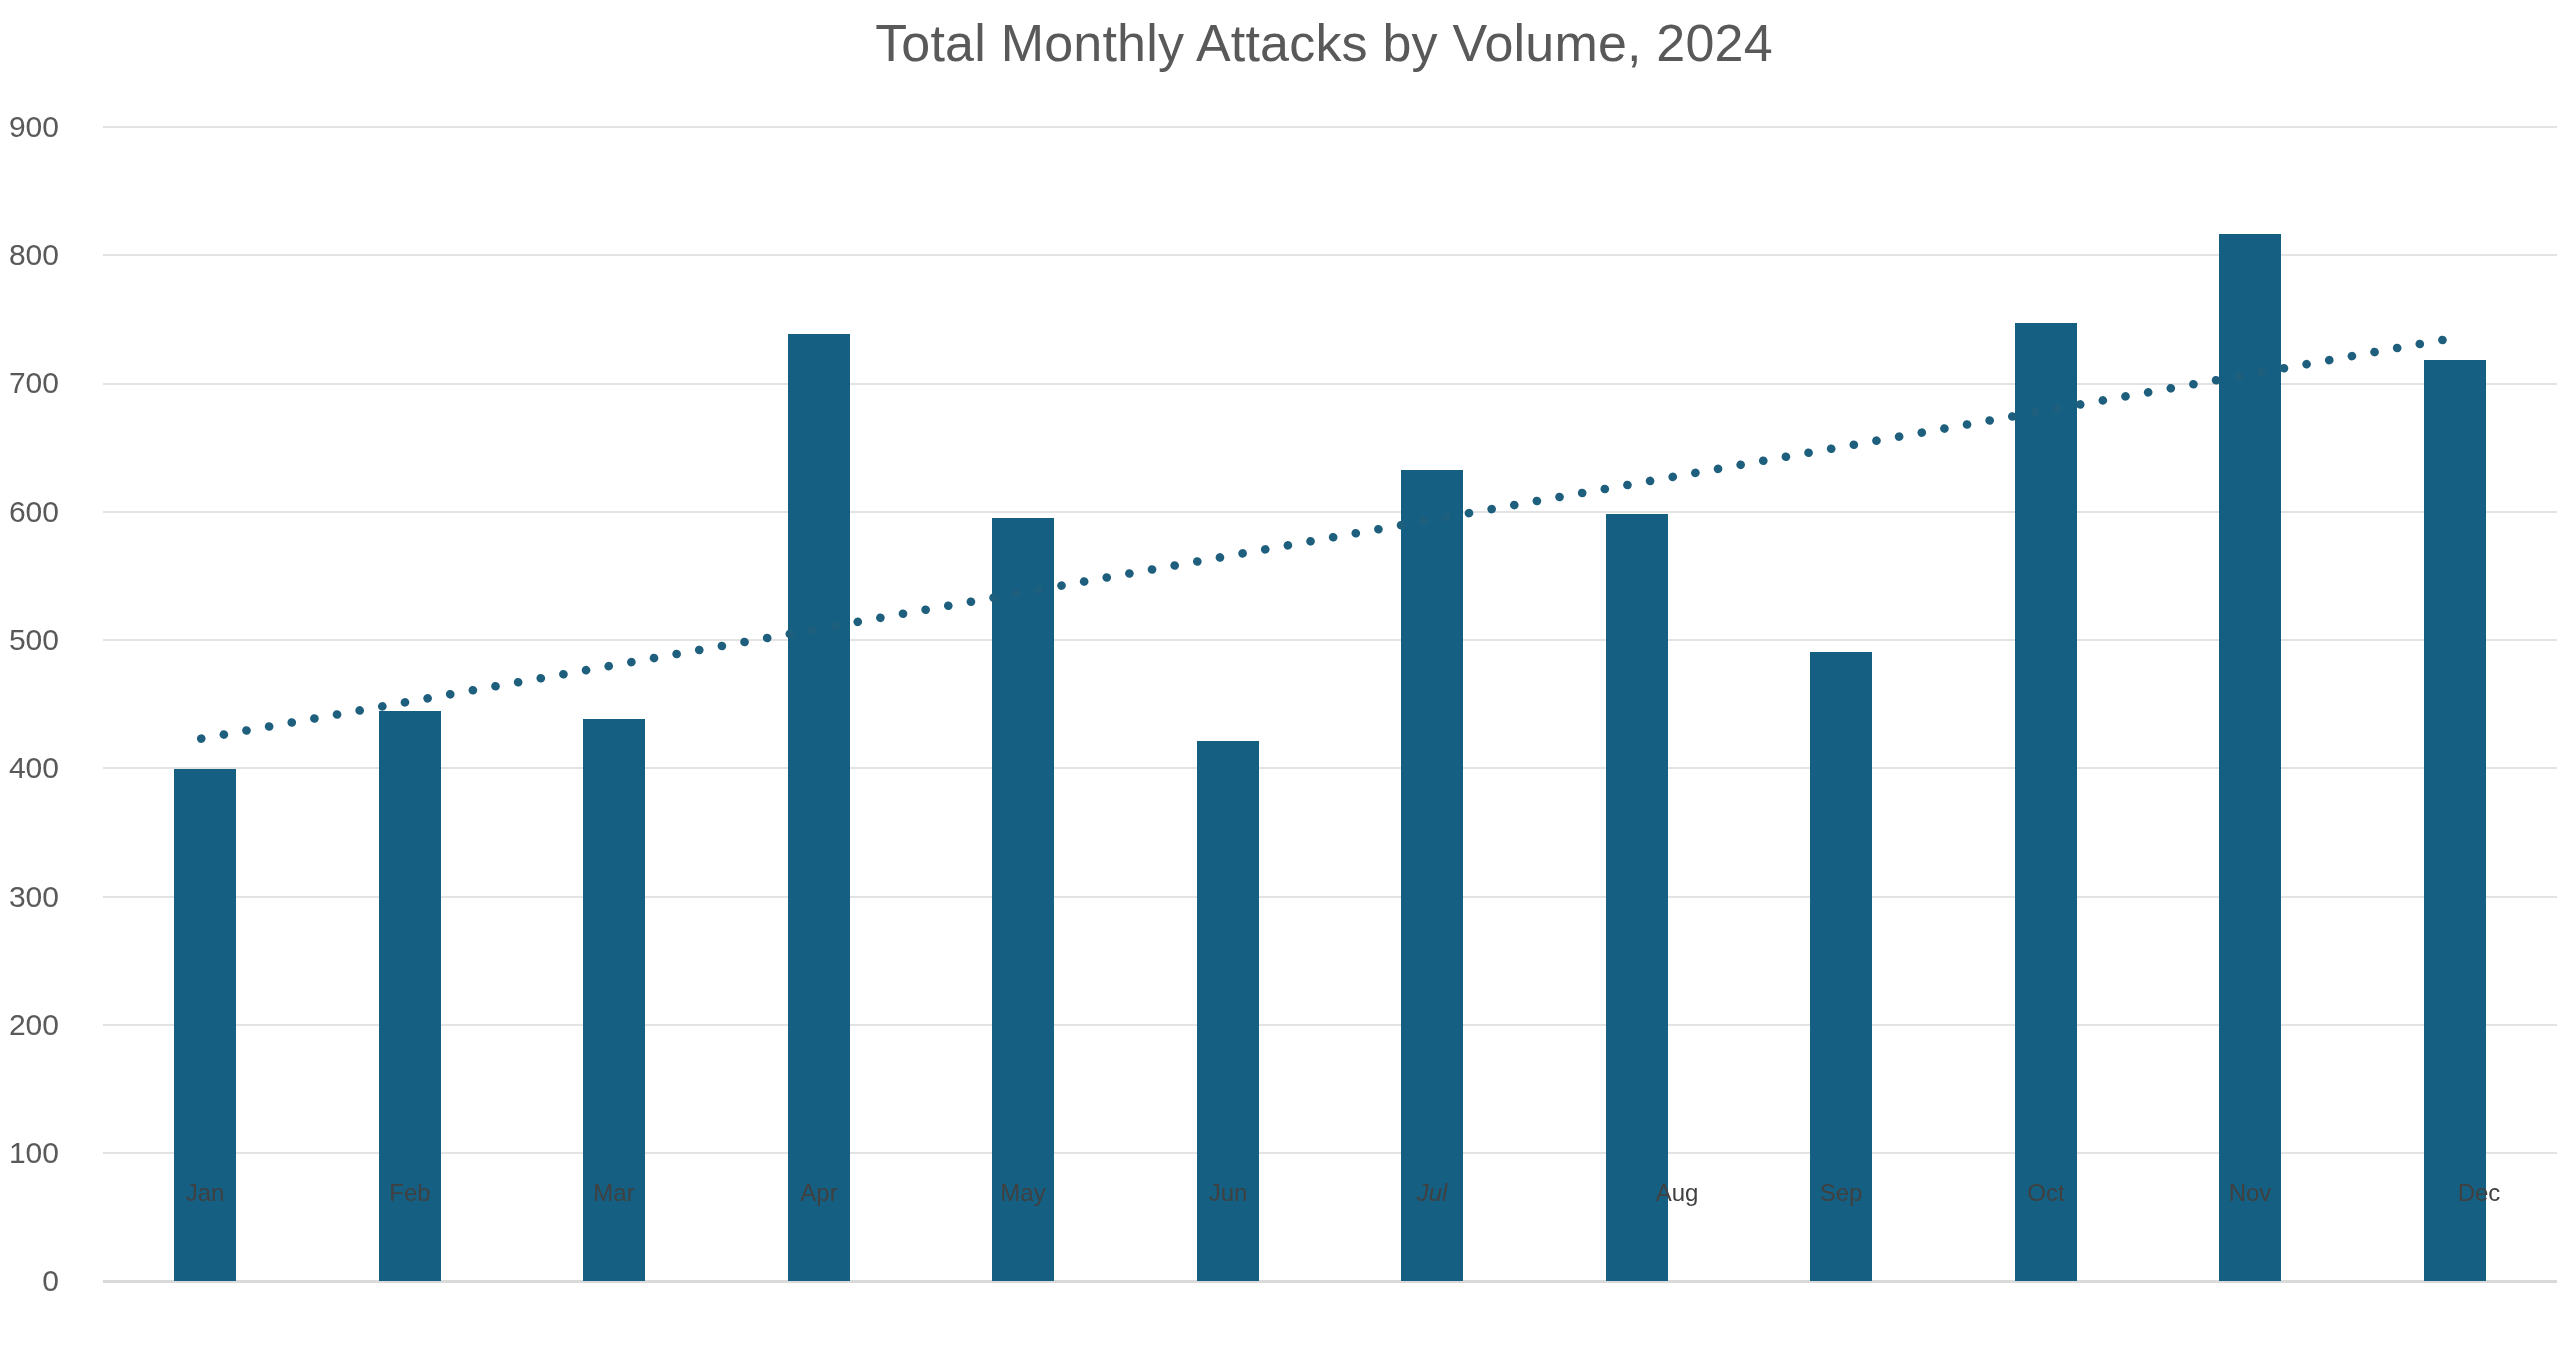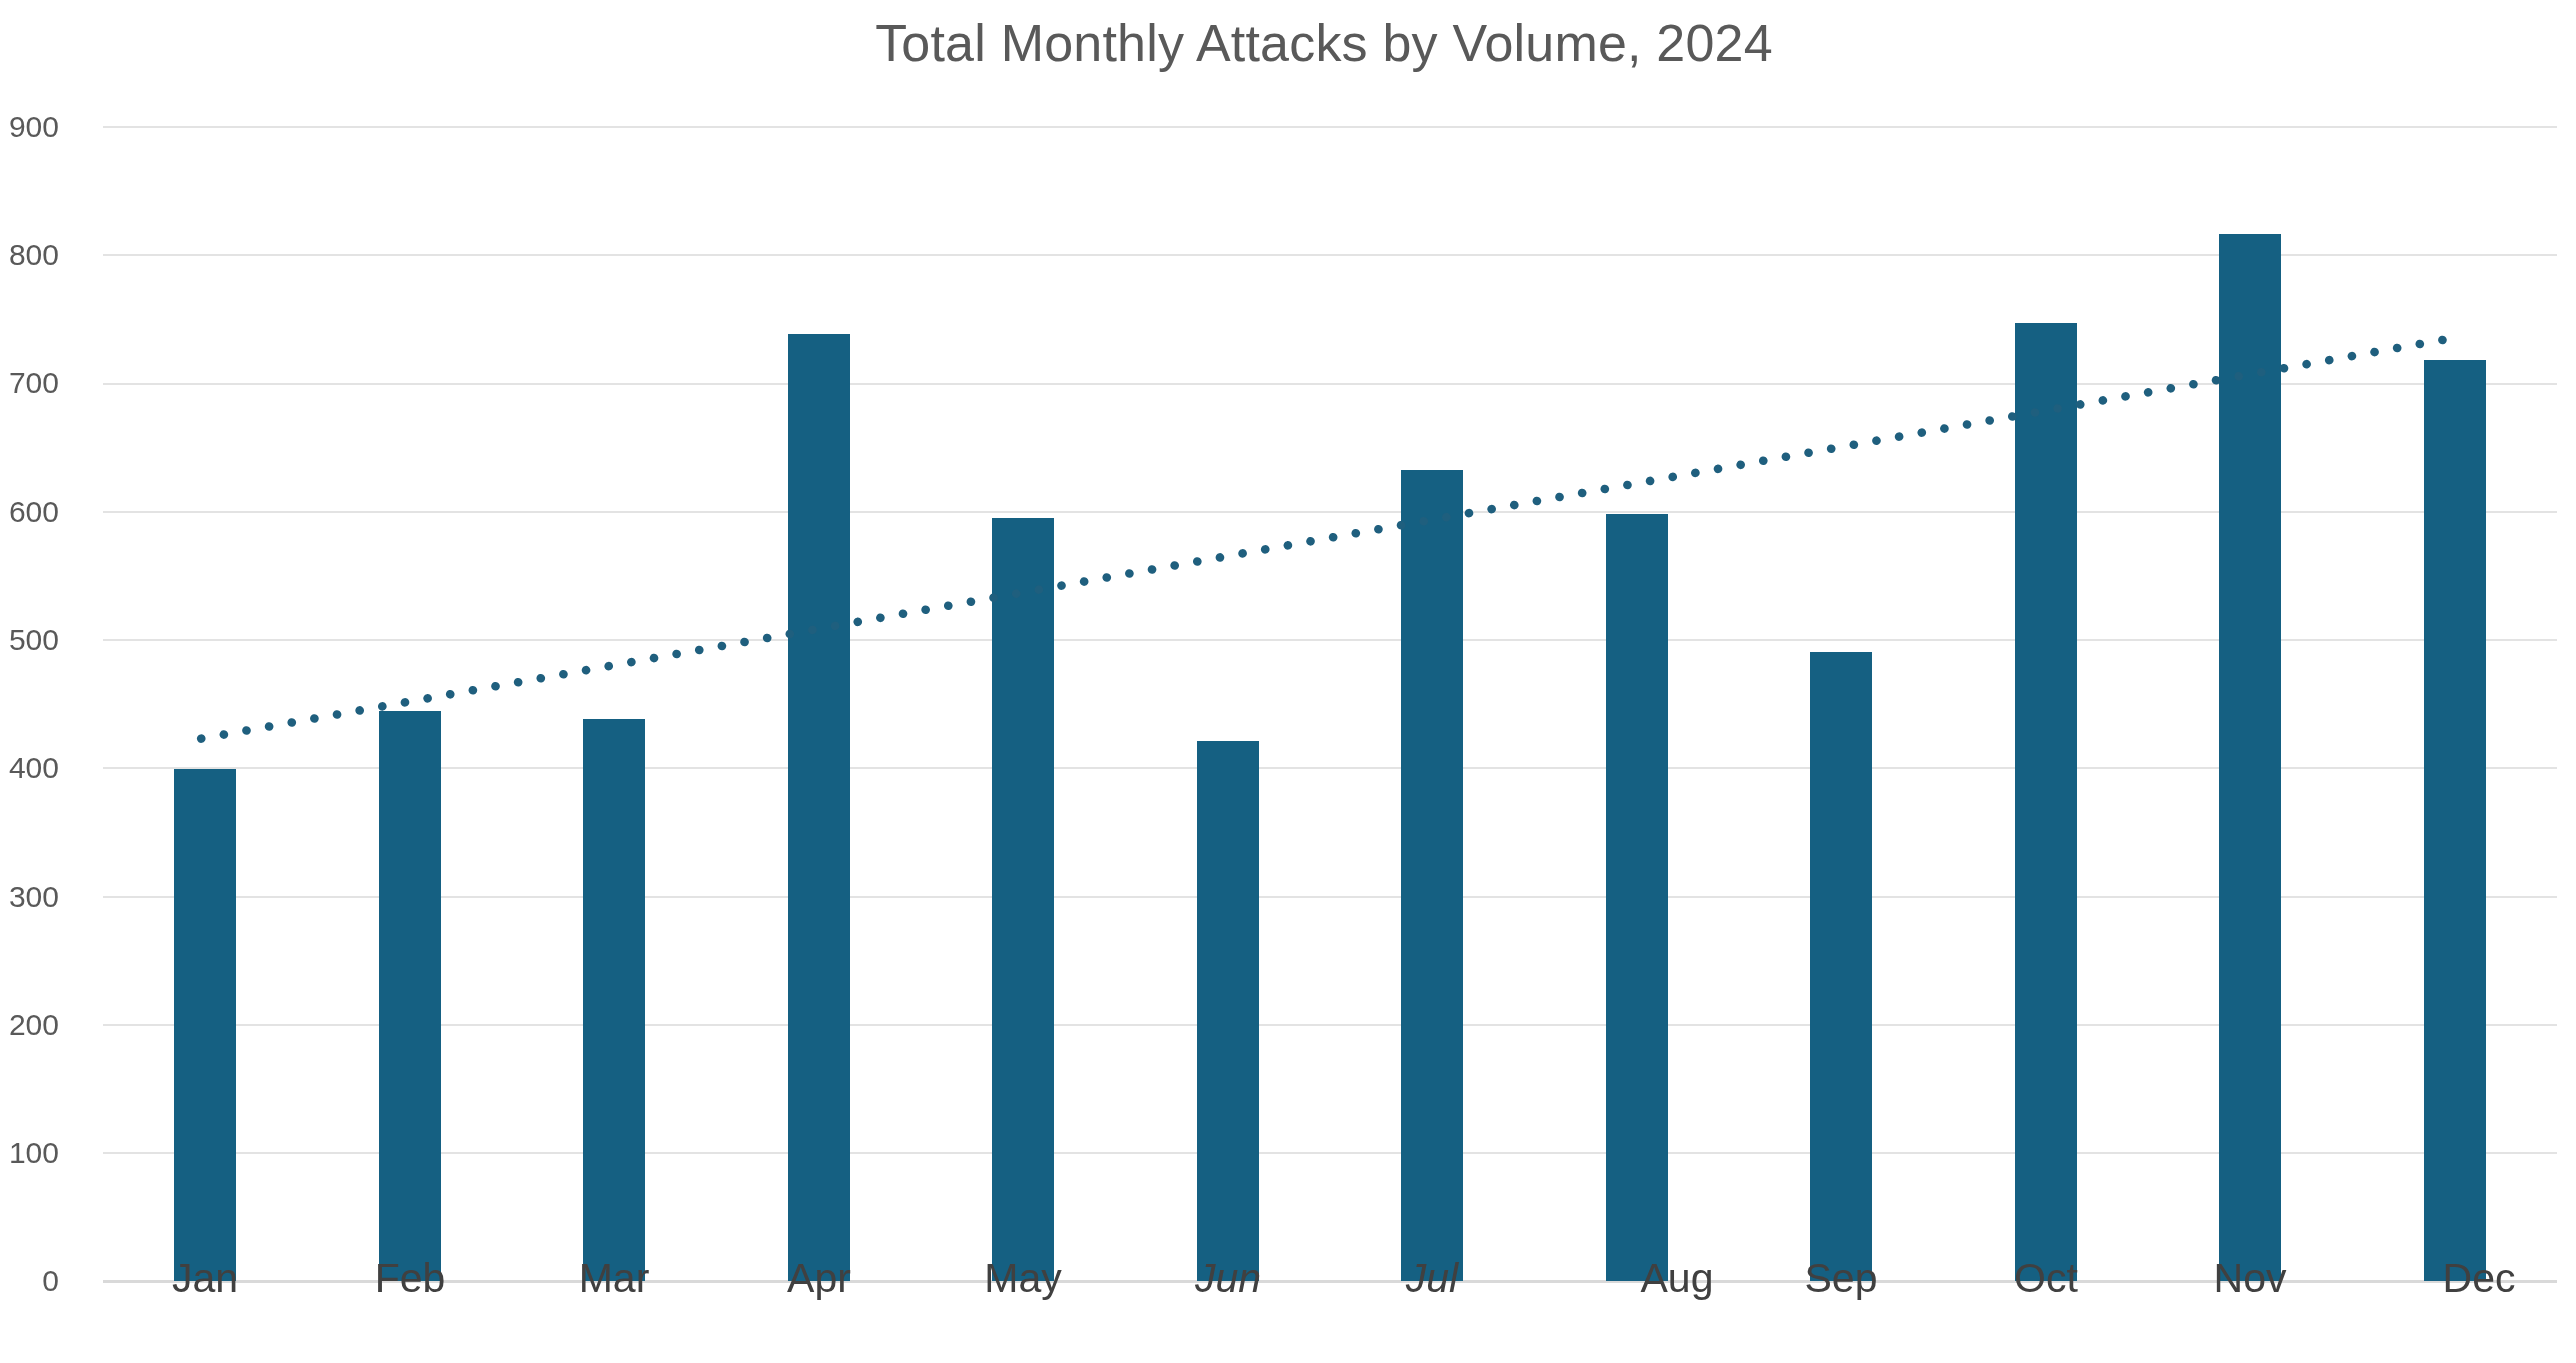--- a/index.html
+++ b/index.html
@@ -73,22 +73,22 @@
   .bar {
     position: absolute;
     bottom: 0;
     background: #156082;
     box-sizing: border-box;
   }
 
   
   .x-tick-label {
     position: absolute;
-    top: 1255px;
-    font-size: 41px;
+    top: 1179px;
+    font-size: 24px;
     color: #404040;
     text-align: center;
     transform: translateX(-50%);
     white-space: nowrap;
   }
 
   
   #trendline-svg {
     position: absolute;
     left: 0;
@@ -149,21 +149,21 @@
       <div class="y-tick-label" style="top: 383px;">700</div>
       <div class="y-tick-label" style="top: 255px;">800</div>
       <div class="y-tick-label" style="top: 127px;">900</div>
     </div>
   <div id="x-axis-layer">
       <div class="x-tick-label" style="left: 205px;">Jan</div>
       <div class="x-tick-label" style="left: 410px;">Feb</div>
       <div class="x-tick-label" style="left: 614px;">Mar</div>
       <div class="x-tick-label" style="left: 819px;">Apr</div>
       <div class="x-tick-label" style="left: 1023px;">May</div>
-      <div class="x-tick-label" style="left: 1228px; font-style: italic;">Jun</div>
+      <div class="x-tick-label" style="left: 1228px;">Jun</div>
       <div class="x-tick-label" style="left: 1432px; font-style: italic;">Jul</div>
       <div class="x-tick-label" style="left: 1637px; margin-left: 40px;">Aug</div>
       <div class="x-tick-label" style="left: 1841px;">Sep</div>
       <div class="x-tick-label" style="left: 2046px;">Oct</div>
       <div class="x-tick-label" style="left: 2250px; text-align: right;">Nov</div>
       <div class="x-tick-label" style="left: 2455px; margin-left: 24px;">Dec</div>
     </div>
 
 </div>
 

